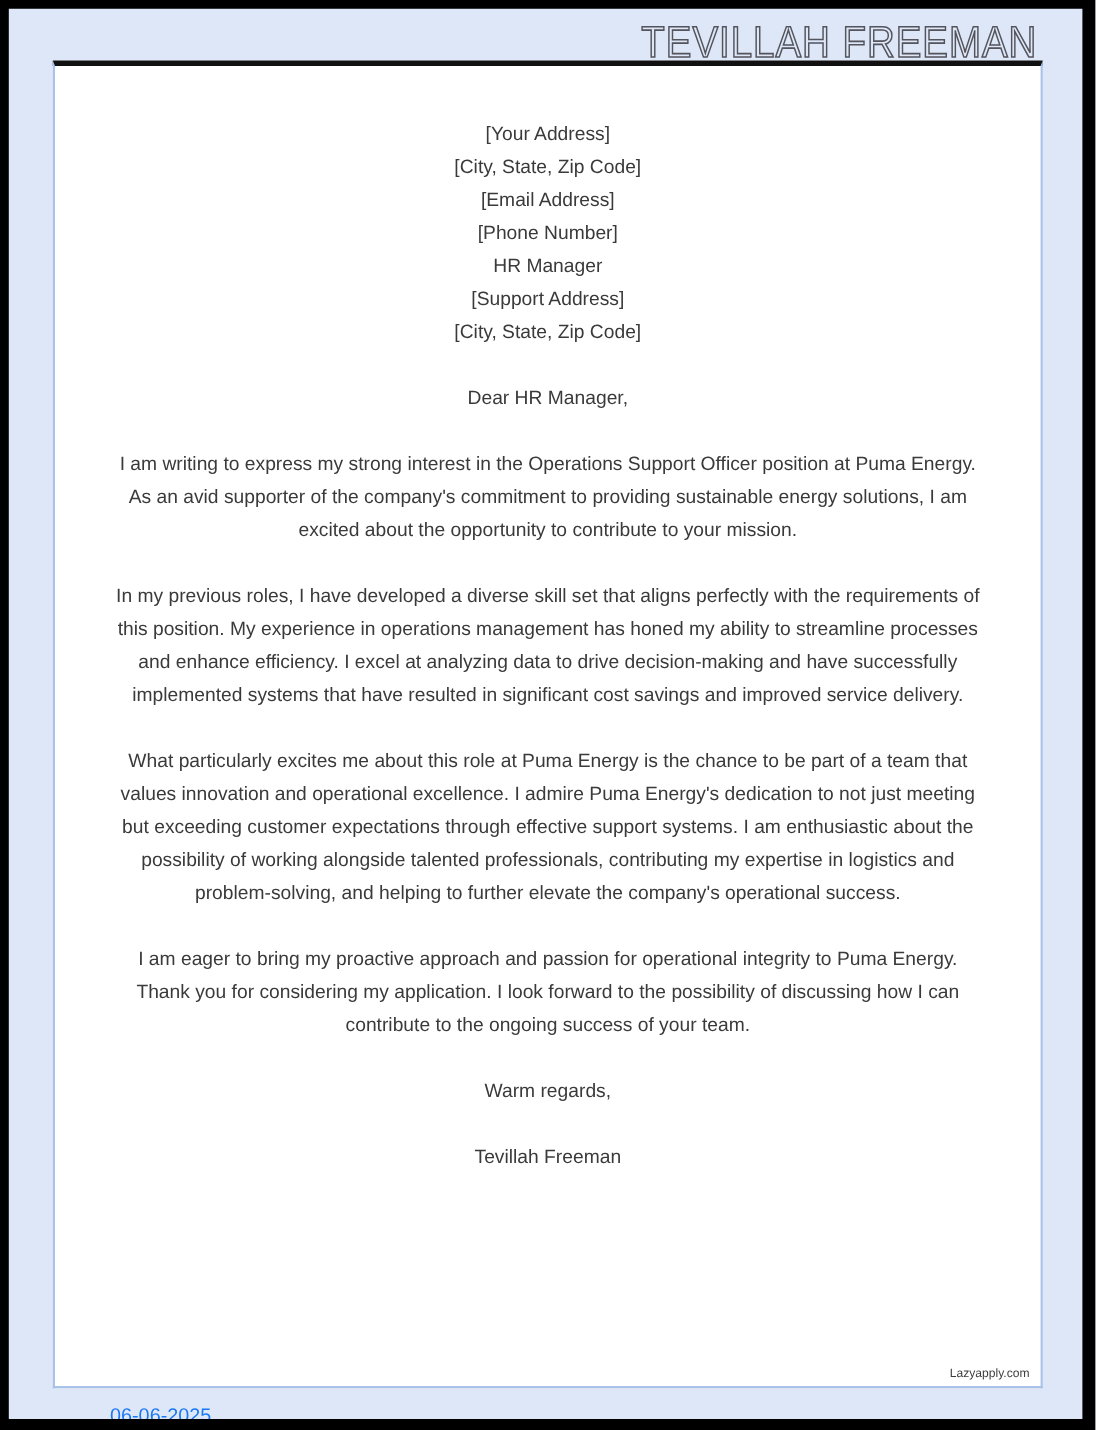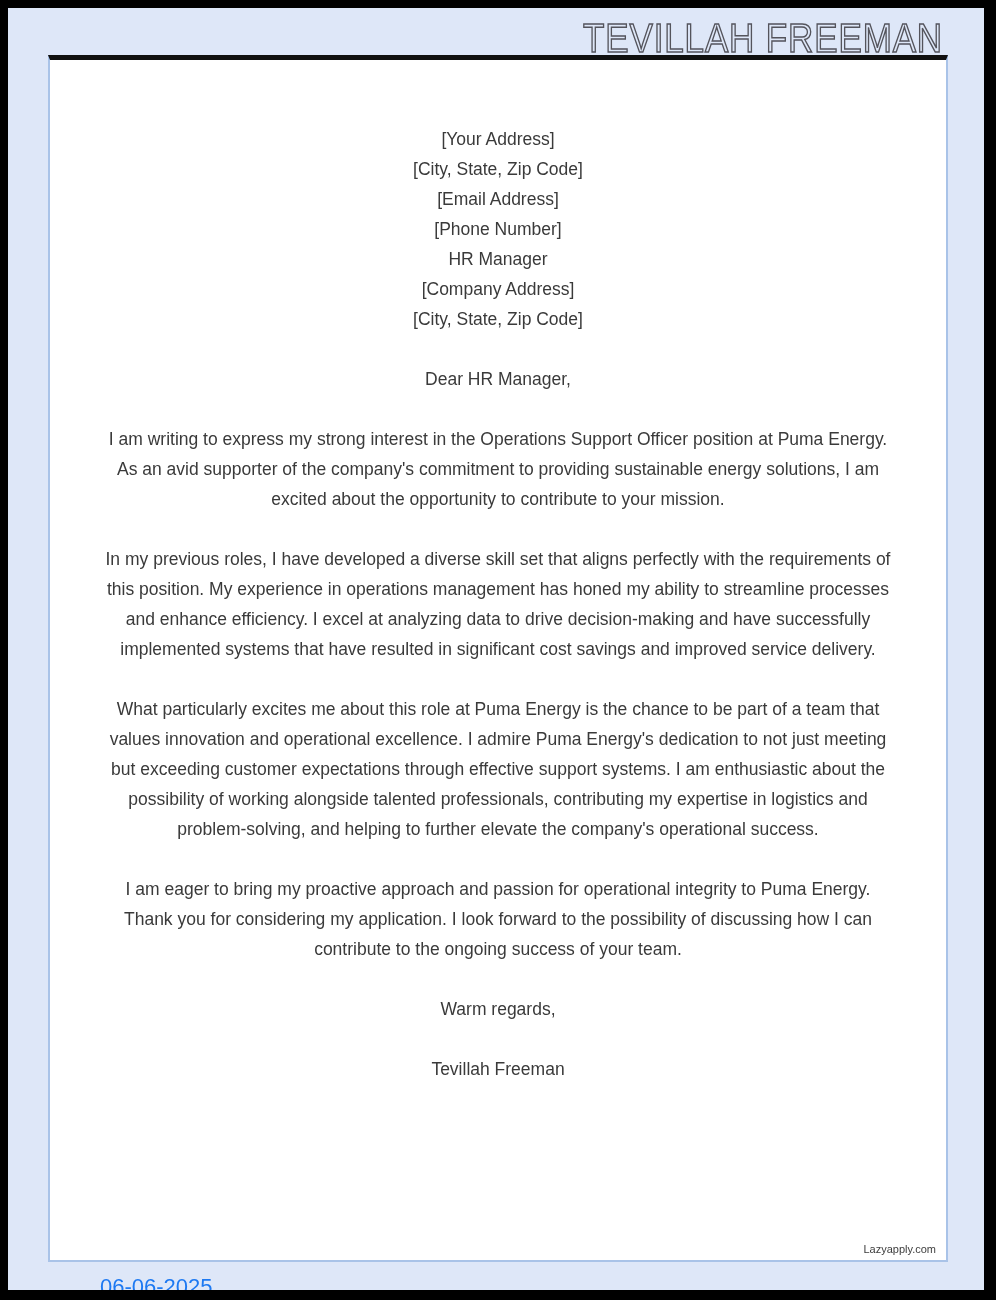--- a/index.html
+++ b/index.html
@@ -38,21 +38,21 @@
   .page {
     position: absolute;
     left: 40px;
     top: 47px;
     width: 900px;
     height: 1207px;
     box-sizing: border-box;
     background: #ffffff;
     border: 2px solid #a9c3e8;
     border-top: 5px solid #101010;
-    padding: 64px 50px 8px 50px;
+    padding: 46px 50px 8px 50px;
   }
   .letter-body {
     font-size: 17.5px;
     line-height: 30px;
     color: #3a3a3a;
   }
   .letter-body .block { margin: 0; }
   .letter-body .gap { }
   .letter-body p { margin: 30px 0 0 0; }
   .brand {
@@ -60,21 +60,21 @@
     right: 10px;
     bottom: 2px;
     font-size: 11px;
     line-height: 18px;
     color: #3d3d3d;
   }
   .date-link {
     position: absolute;
     left: 92px;
     top: 1266px;
-    font-size: 22px;
+    font-size: 18px;
     line-height: 26px;
     color: #1d79f2;
     cursor: pointer;
     z-index: 5;
   }
 </style>
 </head>
 <body>
 
 <div class="screen">
@@ -90,21 +90,21 @@
 
       <div class="block">
         <div>[Your Address]</div>
         <div>[City, State, Zip Code]</div>
         <div>[Email Address]</div>
         <div>[Phone Number]</div>
       </div>
 
       <div class="block gap">
         <div>HR Manager</div>
-        <div>[Company Address]</div>
+        <div>[Support Address]</div>
         <div>[City, State, Zip Code]</div>
       </div>
 
       <p>Dear HR Manager,</p>
 
       <p>I am writing to express my strong interest in the Operations Support Officer position at Puma Energy. As an avid supporter of the company's commitment to providing sustainable energy solutions, I am excited about the opportunity to contribute to your mission.</p>
       <p>In my previous roles, I have developed a diverse skill set that aligns perfectly with the requirements of this position. My experience in operations management has honed my ability to streamline processes and enhance efficiency. I excel at analyzing data to drive decision-making and have successfully implemented systems that have resulted in significant cost savings and improved service delivery.</p>
       <p>What particularly excites me about this role at Puma Energy is the chance to be part of a team that values innovation and operational excellence. I admire Puma Energy's dedication to not just meeting but exceeding customer expectations through effective support systems. I am enthusiastic about the possibility of working alongside talented professionals, contributing my expertise in logistics and problem-solving, and helping to further elevate the company's operational success.</p>
       <p>I am eager to bring my proactive approach and passion for operational integrity to Puma Energy. Thank you for considering my application. I look forward to the possibility of discussing how I can contribute to the ongoing success of your team.</p>
 

